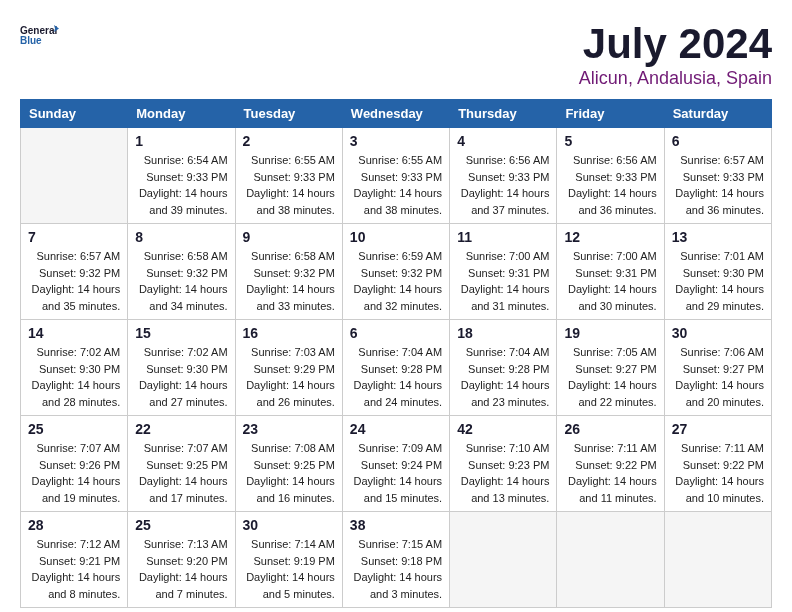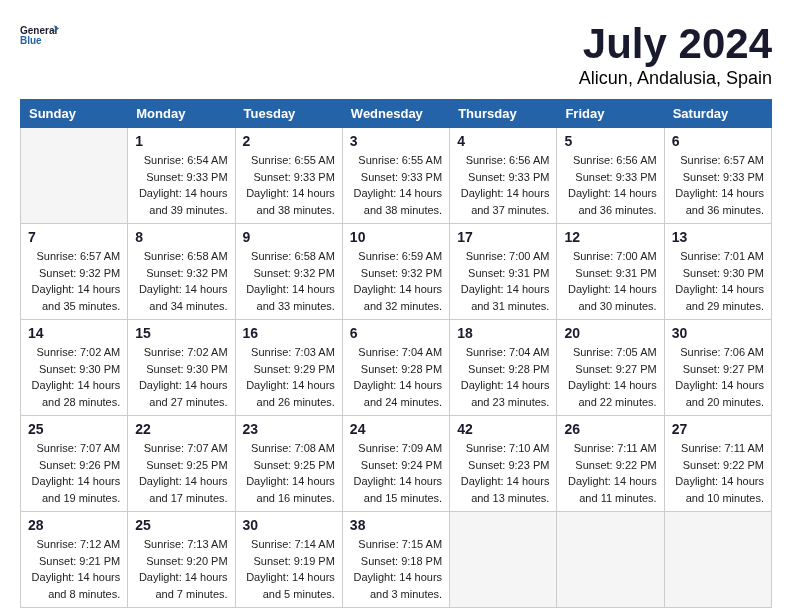--- a/index.html
+++ b/index.html
@@ -28,21 +28,21 @@
     .title-block {
       text-align: right;
     }
     .month-title {
       font-size: 42px;
       font-weight: bold;
       color: #1a1a2e;
     }
     .location-title {
       font-size: 18px;
-      color: #000000;
+      color: #701a75;
     }
     table {
       width: 100%;
       border-collapse: collapse;
       font-size: 11px;
     }
     thead th {
       background-color: #2563a8;
       color: #fff;
       padding: 6px 8px;
@@ -150,21 +150,21 @@
         </td>
         <td>
           <div class="day-number">9</div>
           <div class="day-info">Sunrise: 6:58 AM<br>Sunset: 9:32 PM<br>Daylight: 14 hours and 33 minutes.</div>
         </td>
         <td>
           <div class="day-number">10</div>
           <div class="day-info">Sunrise: 6:59 AM<br>Sunset: 9:32 PM<br>Daylight: 14 hours and 32 minutes.</div>
         </td>
         <td>
-          <div class="day-number">17</div>
+          <div class="day-number">11</div>
           <div class="day-info">Sunrise: 7:00 AM<br>Sunset: 9:31 PM<br>Daylight: 14 hours and 31 minutes.</div>
         </td>
         <td>
           <div class="day-number">12</div>
           <div class="day-info">Sunrise: 7:00 AM<br>Sunset: 9:31 PM<br>Daylight: 14 hours and 30 minutes.</div>
         </td>
         <td>
           <div class="day-number">13</div>
           <div class="day-info">Sunrise: 7:01 AM<br>Sunset: 9:30 PM<br>Daylight: 14 hours and 29 minutes.</div>
         </td>
@@ -184,21 +184,21 @@
         </td>
         <td>
           <div class="day-number">6</div>
           <div class="day-info">Sunrise: 7:04 AM<br>Sunset: 9:28 PM<br>Daylight: 14 hours and 24 minutes.</div>
         </td>
         <td>
           <div class="day-number">18</div>
           <div class="day-info">Sunrise: 7:04 AM<br>Sunset: 9:28 PM<br>Daylight: 14 hours and 23 minutes.</div>
         </td>
         <td>
-          <div class="day-number">20</div>
+          <div class="day-number">19</div>
           <div class="day-info">Sunrise: 7:05 AM<br>Sunset: 9:27 PM<br>Daylight: 14 hours and 22 minutes.</div>
         </td>
         <td>
           <div class="day-number">30</div>
           <div class="day-info">Sunrise: 7:06 AM<br>Sunset: 9:27 PM<br>Daylight: 14 hours and 20 minutes.</div>
         </td>
       </tr>
       <tr>
         <td>
           <div class="day-number">25</div>

